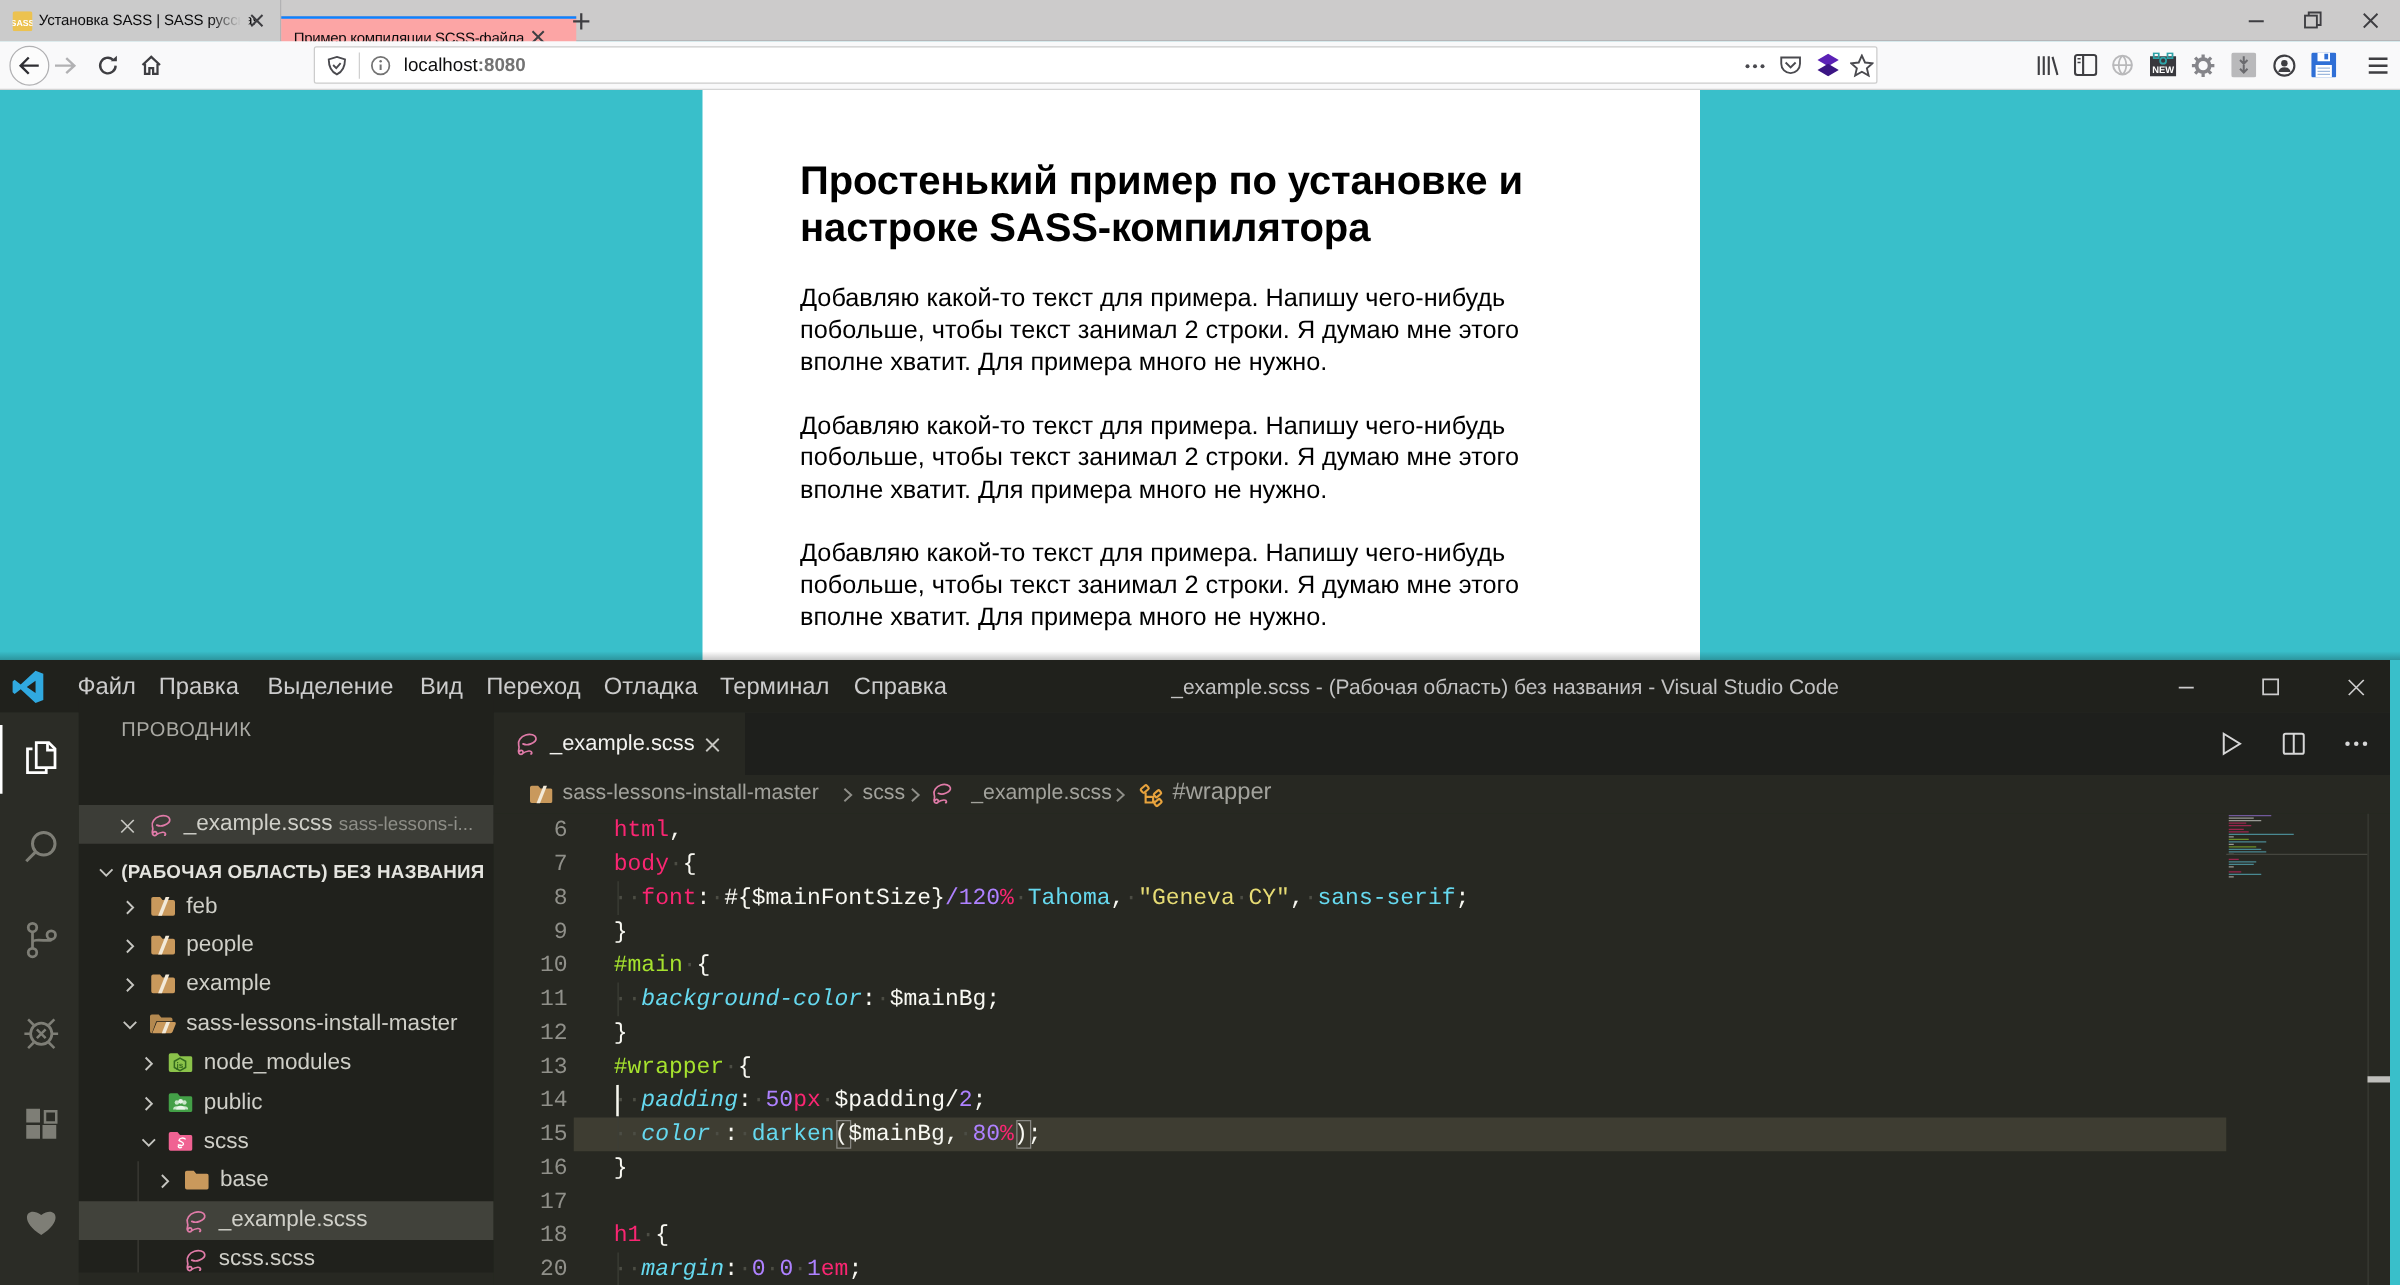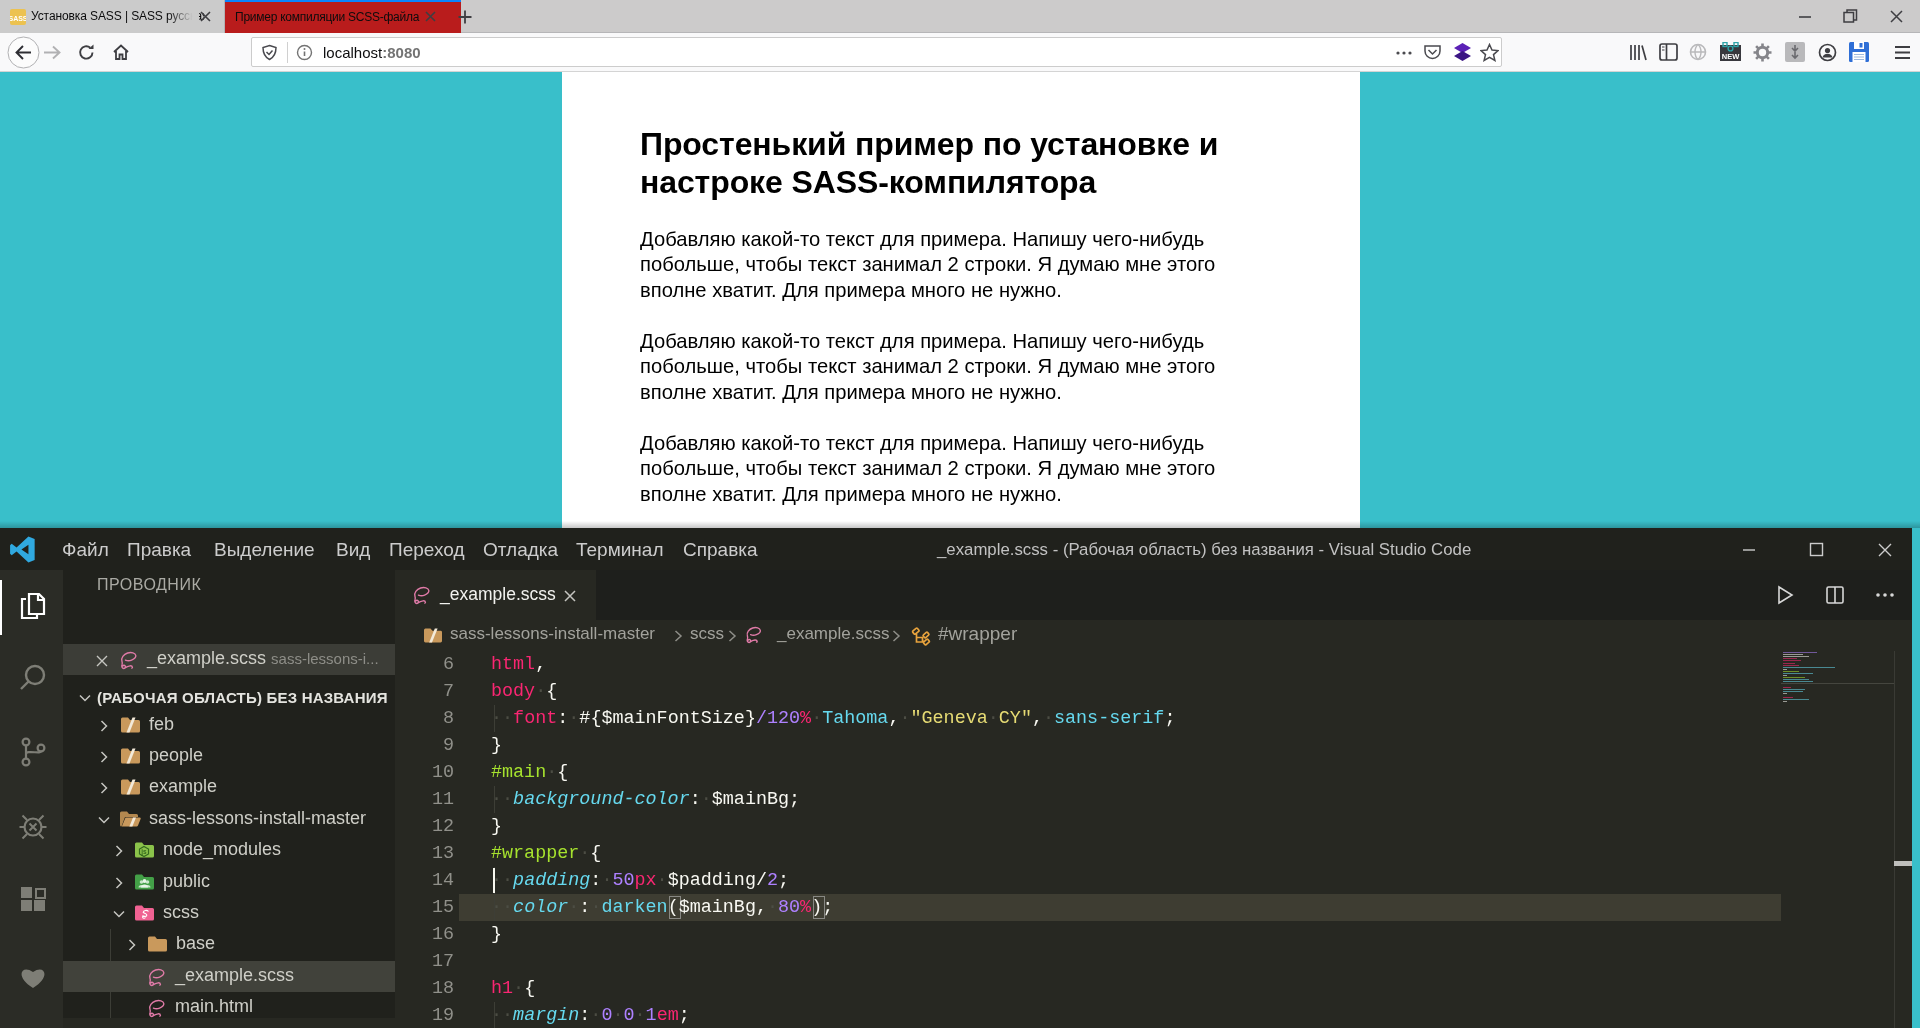--- a/index.html
+++ b/index.html
@@ -2,21 +2,21 @@
 <html><head><meta charset="utf-8">
 <style>
 * { margin:0; padding:0; box-sizing:border-box; }
 html,body { width:1920px; height:1028px; overflow:hidden; background:#39bfca; font-family:"Liberation Sans",sans-serif; }
 .abs { position:absolute; }
 
 #tabbar { position:absolute; left:0; top:0; width:1920px; height:33px; background:#cccbcb; border-bottom:1px solid #b6b6b8; }
 #tab1 { position:absolute; left:0; top:0; width:225px; height:33px; background:#cbcbcb; border-right:1px solid #b2b2b4; }
 #tab1 .ttl { position:absolute; left:31px; top:9px; width:173px; font-size:12px; letter-spacing:-0.1px; color:#0c0c0d; white-space:nowrap; overflow:hidden; }
 #tab1 .fade { position:absolute; left:168px; top:0; width:31px; height:33px; background:linear-gradient(90deg,rgba(203,203,203,0),#cbcbcb 80%); }
-#tab2 { position:absolute; left:225px; top:0; width:236px; height:34px; background:#b91c1c; border-top:2px solid #0a84ff; }
+#tab2 { position:absolute; left:225px; top:13px; width:236px; height:34px; background:#fca5a5; border-top:2px solid #0a84ff; }
 #tab2 .ttl { position:absolute; left:10px; top:8px; font-size:12px; letter-spacing:-0.25px; color:#0c0c0d; white-space:nowrap; }
 .tabx { position:absolute; top:10px; width:13px; height:13px; }
 #navbar { position:absolute; left:0; top:33px; width:1920px; height:39px; background:#f9f9fa; border-bottom:1px solid #d4d4d4; }
 #urlbar { position:absolute; left:251px; top:4px; width:1251px; height:30px; background:#fff; border:1px solid #ccc; border-radius:2px; }
 #urltext { position:absolute; left:71px; top:6px; font-size:15px; color:#0c0c0d; }
 #urltext .gray { color:#737373;font-weight:bold; }
 .navico { position:absolute; top:0; }
 
 #page { position:absolute; left:0; top:72px; width:1920px; height:956px; background:#39bfca; }
 #wrapper { position:absolute; left:562px; top:0; width:798px; height:528px; background:#ffffff; }
@@ -359,21 +359,21 @@
     <div class="srow" style="top:401px;background:#41423b">
       <svg class="abs" style="left:84px;top:7px" width="19" height="20" viewBox="0 0 20 22">
           <path d="M6.6 10.0 C8.8 11.0 11.6 10.8 13.4 10.0 C16.4 8.8 18.4 6.9 18.0 4.9 C17.5 2.2 13.2 0.8 9.0 2.2 C4.6 3.6 1.6 7.6 2.8 11.3 C3.3 12.8 3.3 13.7 2.9 14.9 C2.0 17.2 3.1 19.3 4.9 19.2 C6.5 19.1 7.2 17.4 6.2 16.2 C5.4 15.3 4.1 15.6 3.6 16.6 M5.6 18.8 C7.7 17.4 9.7 16.5 11.7 16.3 C13.1 16.2 14.2 16.9 14.3 17.9 C14.35 18.5 14.0 18.9 13.6 18.8" fill="none" stroke="#e07ba8" stroke-width="1.5" stroke-linecap="round"></path>
         </svg>
       <div class="lbl" style="left:112px">_example.scss</div>
     </div>
     <div class="srow" style="top:432px">
       <svg class="abs" style="left:84px;top:7px" width="19" height="20" viewBox="0 0 20 22">
           <path d="M6.6 10.0 C8.8 11.0 11.6 10.8 13.4 10.0 C16.4 8.8 18.4 6.9 18.0 4.9 C17.5 2.2 13.2 0.8 9.0 2.2 C4.6 3.6 1.6 7.6 2.8 11.3 C3.3 12.8 3.3 13.7 2.9 14.9 C2.0 17.2 3.1 19.3 4.9 19.2 C6.5 19.1 7.2 17.4 6.2 16.2 C5.4 15.3 4.1 15.6 3.6 16.6 M5.6 18.8 C7.7 17.4 9.7 16.5 11.7 16.3 C13.1 16.2 14.2 16.9 14.3 17.9 C14.35 18.5 14.0 18.9 13.6 18.8" fill="none" stroke="#e07ba8" stroke-width="1.5" stroke-linecap="round"></path>
         </svg>
-      <div class="lbl" style="left:112px">main.html</div>
+      <div class="lbl" style="left:112px">scss.scss</div>
     </div>
   </div>
   <div id="editor">
     <div id="vtabs">
       <div id="vtab1">
         <svg class="abs" style="left:17px;top:16px" width="19" height="20" viewBox="0 0 20 22">
             <path d="M6.6 10.0 C8.8 11.0 11.6 10.8 13.4 10.0 C16.4 8.8 18.4 6.9 18.0 4.9 C17.5 2.2 13.2 0.8 9.0 2.2 C4.6 3.6 1.6 7.6 2.8 11.3 C3.3 12.8 3.3 13.7 2.9 14.9 C2.0 17.2 3.1 19.3 4.9 19.2 C6.5 19.1 7.2 17.4 6.2 16.2 C5.4 15.3 4.1 15.6 3.6 16.6 M5.6 18.8 C7.7 17.4 9.7 16.5 11.7 16.3 C13.1 16.2 14.2 16.9 14.3 17.9 C14.35 18.5 14.0 18.9 13.6 18.8" fill="none" stroke="#e07ba8" stroke-width="1.5" stroke-linecap="round"></path>
           </svg>
         <div class="ttl">_example.scss</div>
         <svg class="abs" style="left:168px;top:19px" width="14" height="14">
@@ -479,21 +479,21 @@
         </div>
 <div class="cl" style="top:297px">
           <div class="ln">17</div>
           <div class="ct"></div>
         </div>
 <div class="cl" style="top:324px">
           <div class="ln">18</div>
           <div class="ct"><span class="pk">h1</span><span class="dot">·</span><span class="wh">{</span></div>
         </div>
 <div class="cl" style="top:351px">
-          <div class="ln">19</div>
+          <div class="ln">20</div>
           <div class="ct"><span class="dot">·</span><span class="dot">·</span><span class="cyi">margin</span><span class="wh">:</span><span class="dot">·</span><span class="pu">0</span><span class="dot">·</span><span class="pu">0</span><span class="dot">·</span><span class="pu">1</span><span class="pk">em</span><span class="wh">;</span></div>
         </div>
       </div>
     <div id="minimap">
         <div class="abs" style="left:2px;top:82px;width:34px;height:1.2px;background:#ae81ff;opacity:0.55"></div>
 <div class="abs" style="left:2px;top:84px;width:20px;height:1.2px;background:#f8f8f2;opacity:0.55"></div>
 <div class="abs" style="left:2px;top:86px;width:26px;height:1.2px;background:#f8f8f2;opacity:0.55"></div>
 <div class="abs" style="left:2px;top:88px;width:14px;height:1.2px;background:#f92672;opacity:0.55"></div>
 <div class="abs" style="left:2px;top:90px;width:18px;height:1.2px;background:#f92672;opacity:0.55"></div>
 <div class="abs" style="left:2px;top:93px;width:12px;height:1.2px;background:#f92672;opacity:0.55"></div>

